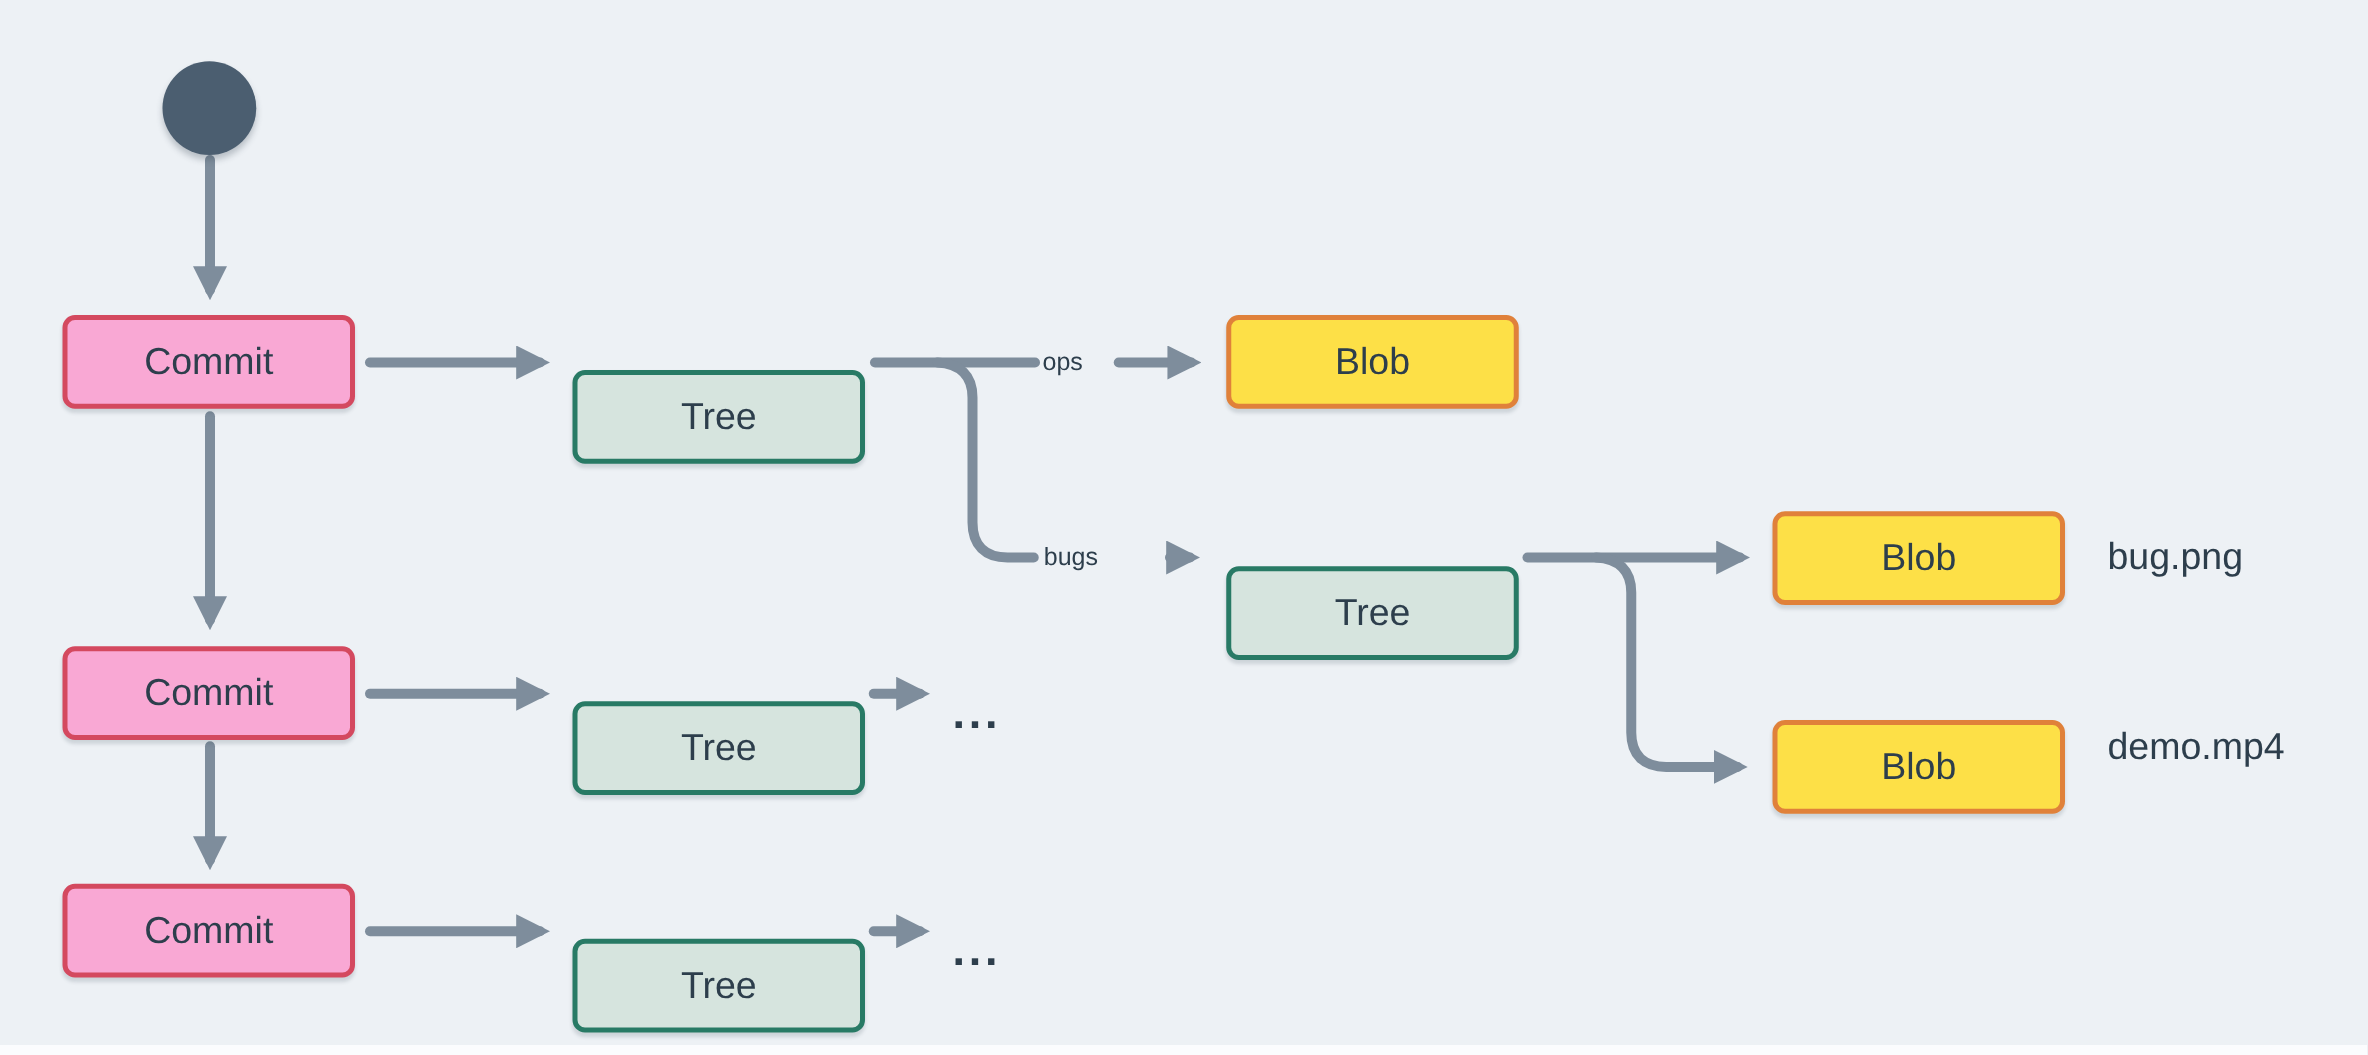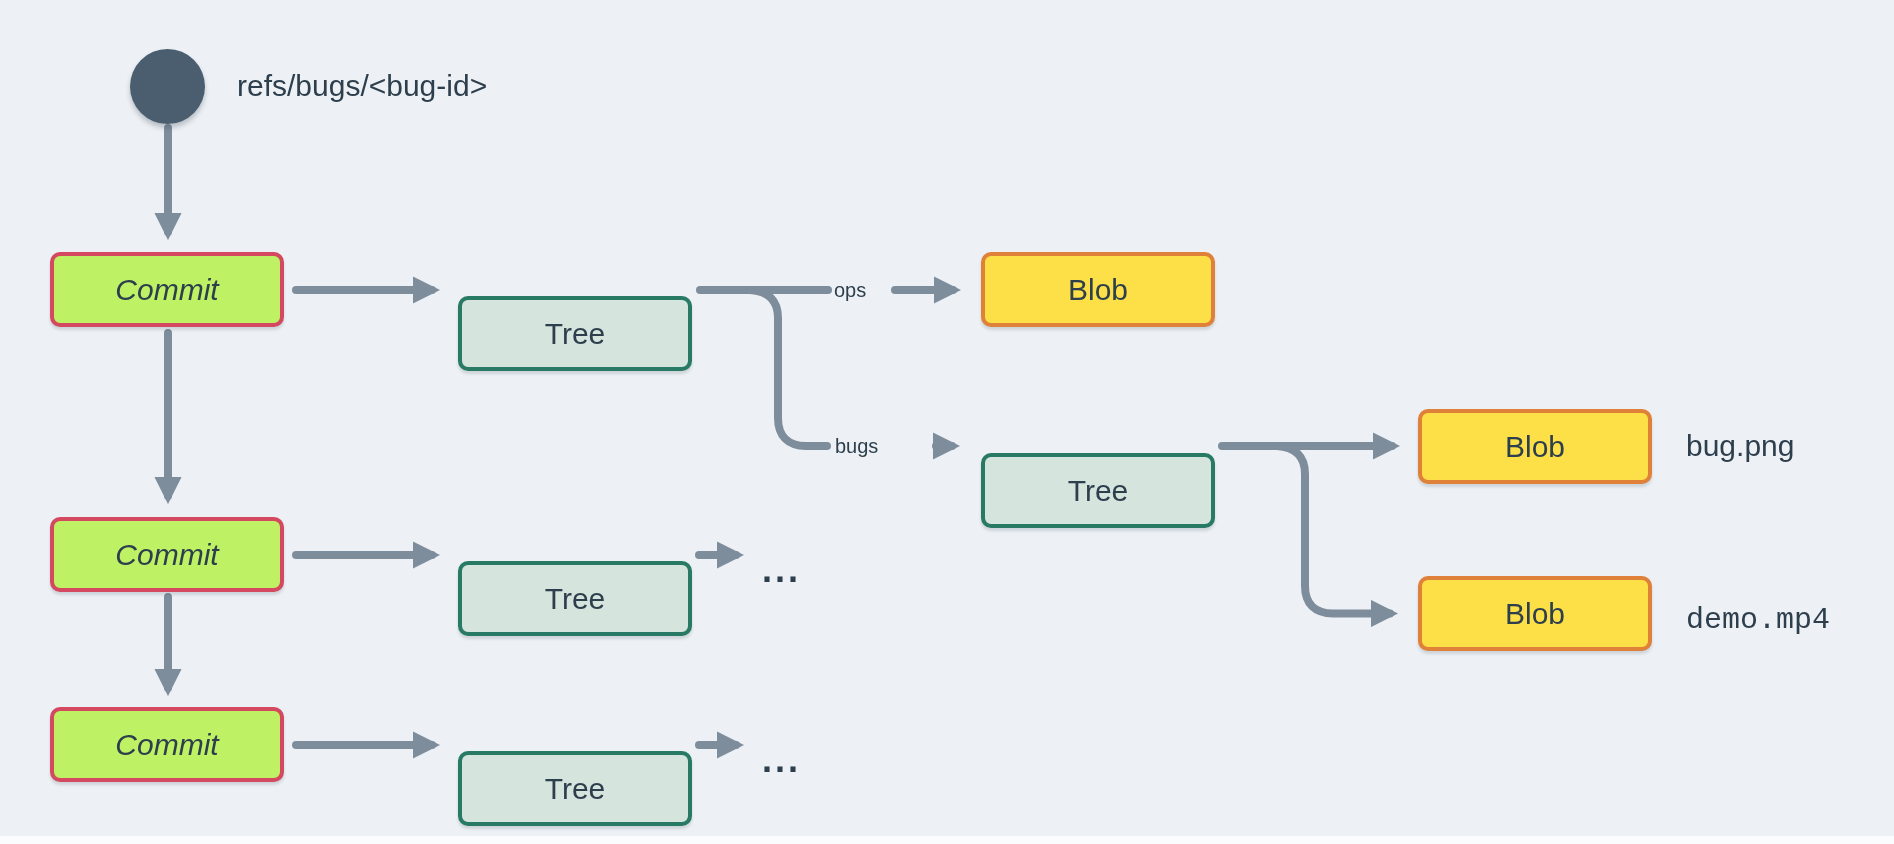--- a/index.html
+++ b/index.html
@@ -28,21 +28,21 @@
     border-radius: 10px;
     border: 4px solid;
     display: flex;
     align-items: center;
     justify-content: center;
     font-size: 30px;
     color: #2d3e4c;
     box-shadow: 0 3px 3px rgba(45, 62, 76, 0.16);
     box-sizing: content-box;
   }
-  .node.commit { background: #bef264; border-color: #d4495f; font-style: italic; }
+  .node.commit { background: #f9a8d4; border-color: #d4495f; }
   .node.tree   { background: #d6e4de; border-color: #287a65; margin-top: 44px; }
   .node.blob   { background: #fde047; border-color: #e0813a; }
   .ref-circle {
     position: absolute;
     left: 130px; top: 49px;
     width: 75px; height: 75px;
     border-radius: 50%;
     background: #4b5e70;
     box-shadow: 0 4px 5px rgba(45, 62, 76, 0.28);
   }
@@ -106,21 +106,20 @@
 
       <path d="M 1277 446 C 1295 447 1305 456 1305 474 L 1305 586 C 1305 604 1315 613.5 1333 613.5 L 1390 613.5" marker-end="url(#arrow)"></path>
 
       <path d="M 699 555 H 736" marker-end="url(#arrow)"></path>
 
       <path d="M 699 745 H 736" marker-end="url(#arrow)"></path>
     </g>
   </svg>
 
   <div class="ref-circle"></div>
-  <div class="txt" style="left:237px; top:69px;">refs/bugs/&lt;bug-id&gt;</div>
 
   <div class="node commit" style="left:50px; top:252px;">
     <span>Commit</span>
   </div>
   <div class="node tree" style="left:458px; top:252px;">
     <span>Tree</span>
   </div>
   <div class="txt edge-label" style="left:834px; top:273px;">ops</div>
   <div class="node blob" style="left:981px; top:252px;">
     <span>Blob</span>
@@ -131,21 +130,21 @@
     <span>Tree</span>
   </div>
   <div class="node blob" style="left:1418px; top:409px;">
     <span>Blob</span>
   </div>
   <div class="txt" style="left:1686px; top:429px;">bug.png</div>
 
   <div class="node blob" style="left:1418px; top:576px;">
     <span>Blob</span>
   </div>
-  <div class="txt" style="left:1686px; top:603px;font-family:Liberation Mono, monospace;">demo.mp4</div>
+  <div class="txt" style="left:1686px; top:581px;">demo.mp4</div>
 
   <div class="node commit" style="left:50px; top:517px;">
     <span>Commit</span>
   </div>
   <div class="node tree" style="left:458px; top:517px;">
     <span>Tree</span>
   </div>
   <div class="ellipsis" style="left:762px; top:552px;">...</div>
 
   <div class="node commit" style="left:50px; top:707px;">

